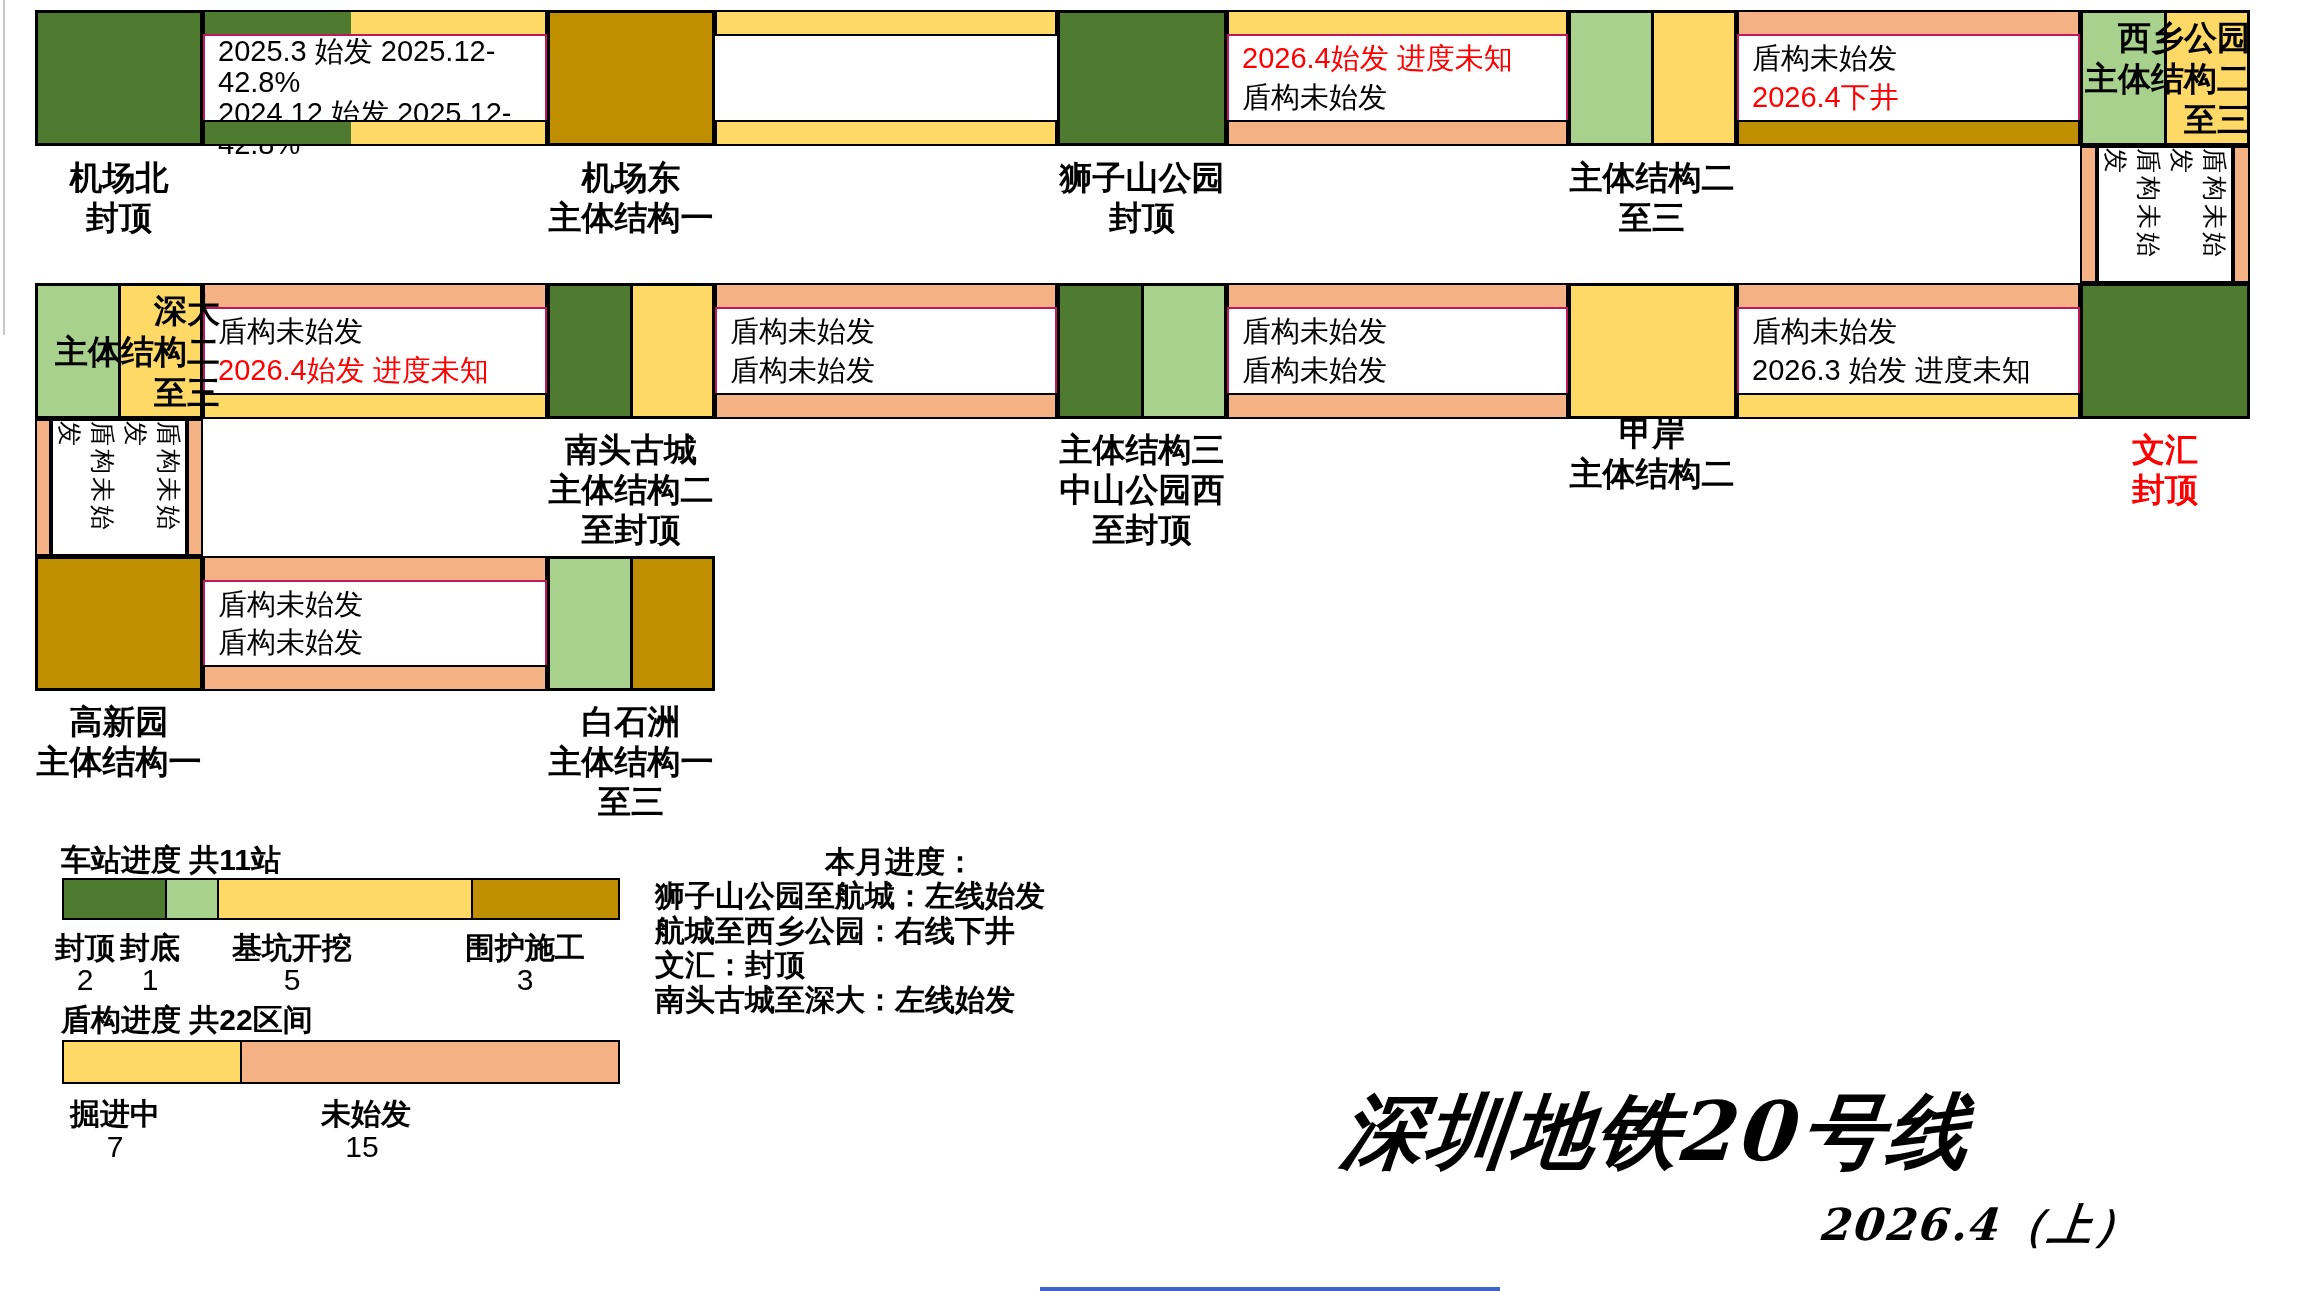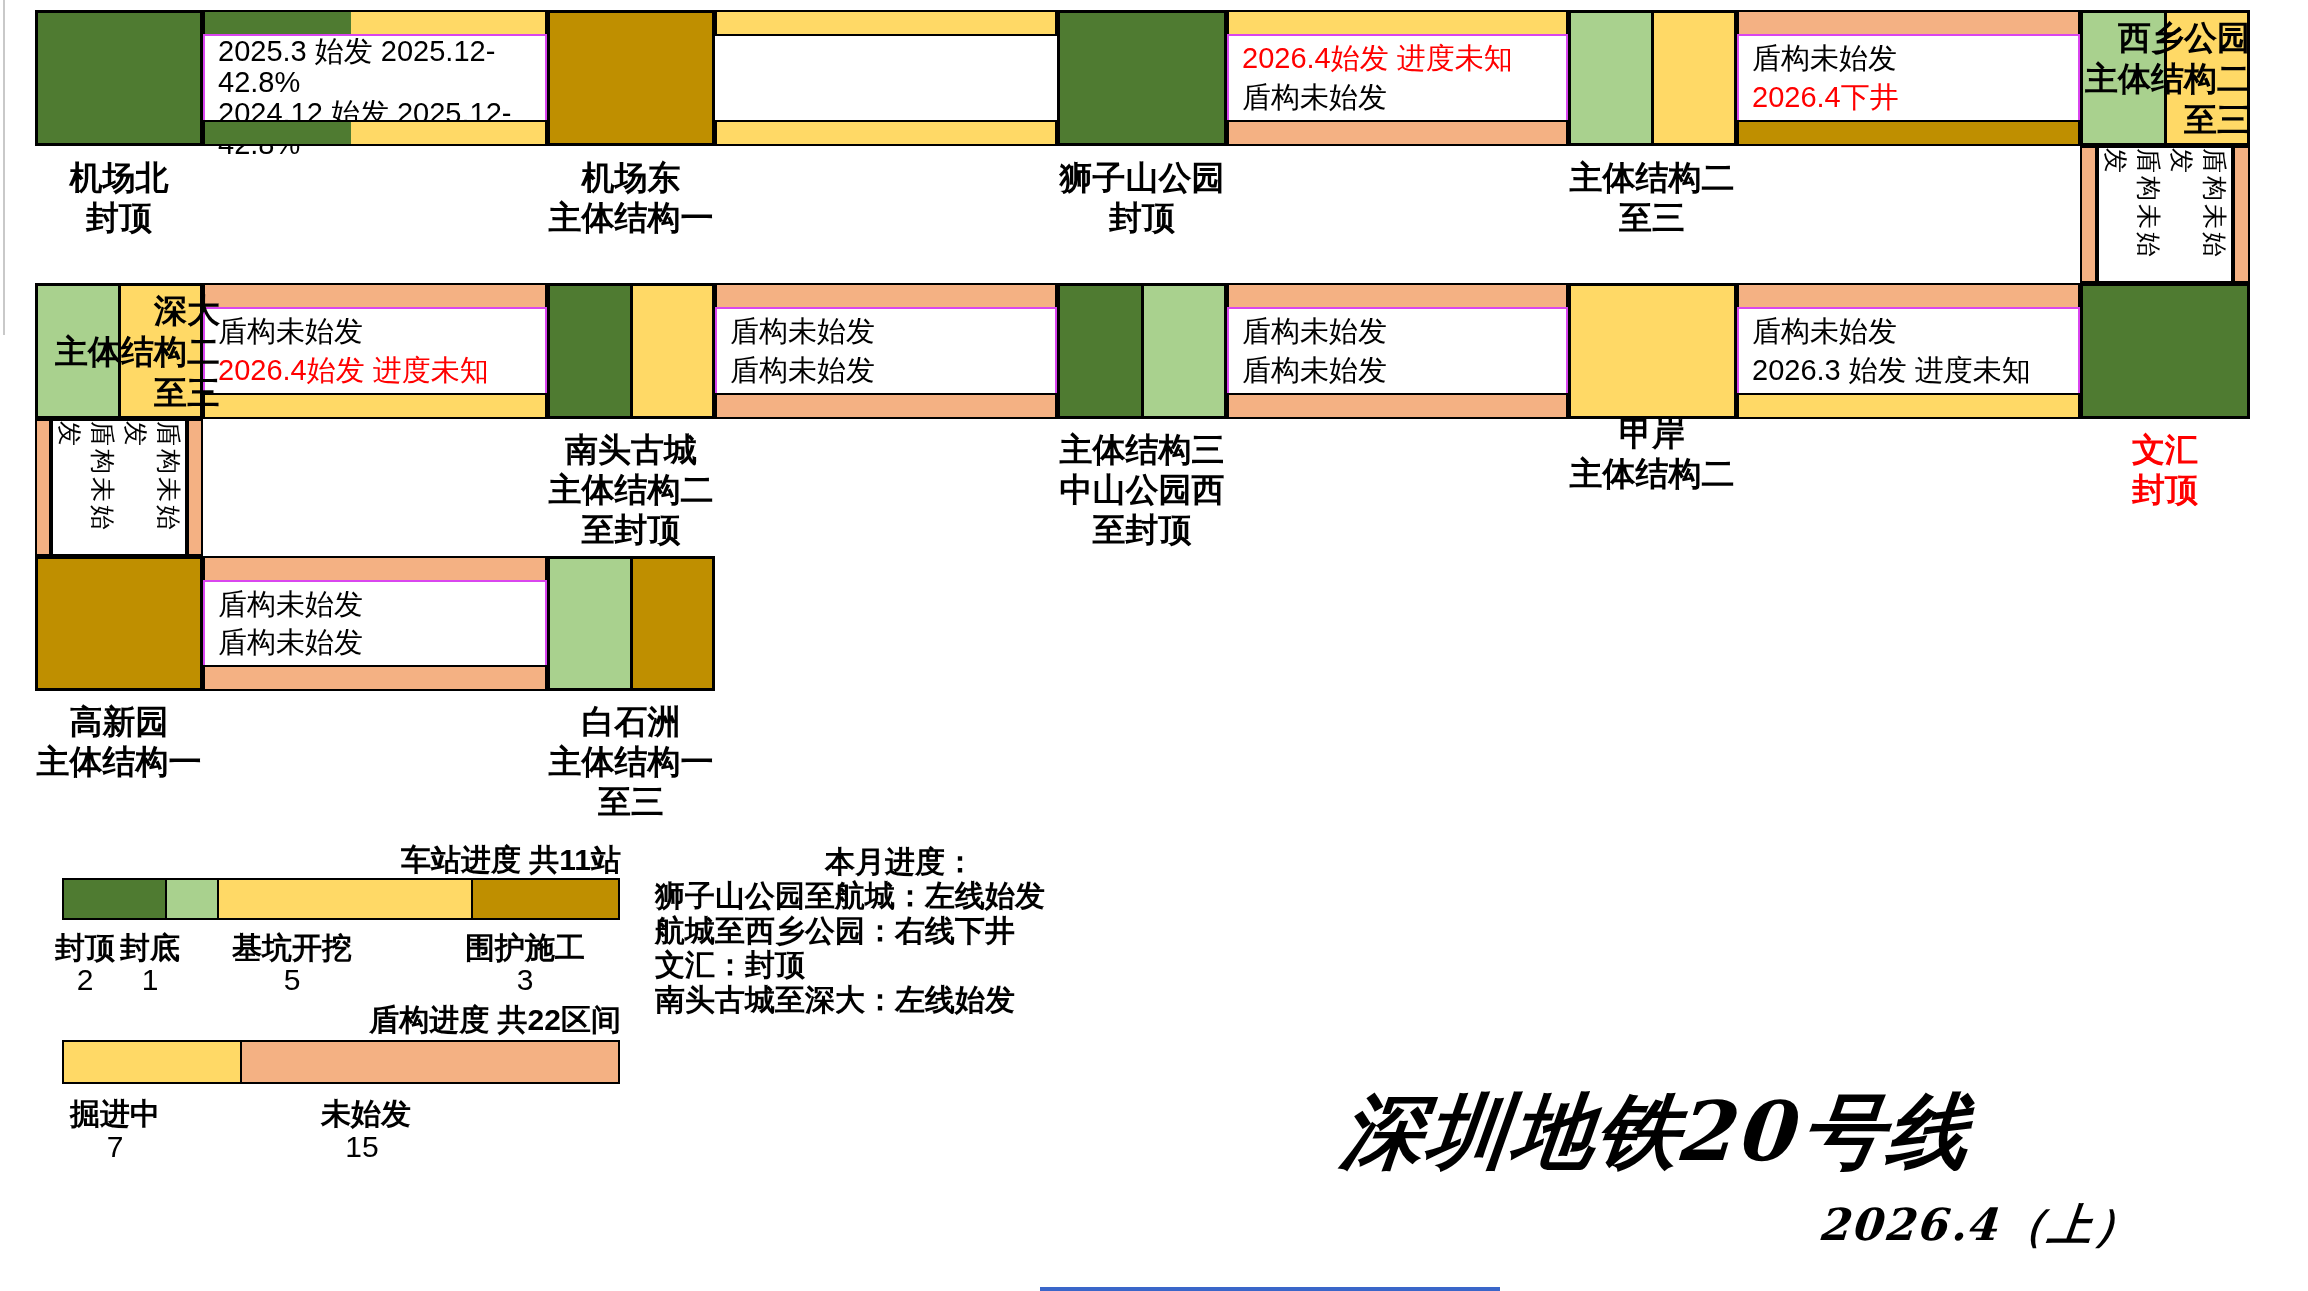--- a/index.html
+++ b/index.html
@@ -15,40 +15,40 @@
   .c-lg{background:#a9d18e;}  
   .c-y {background:#ffd966;}  
   .c-o {background:#bf8f00;}  
   .c-s {background:#f4b183;}  
 
   
   .seg{position:absolute;}
   .seg .bar{position:absolute;left:0;right:0;height:26px;border:2px solid #000;box-sizing:border-box;display:flex;}
   .seg .bar.top{top:0;}
   .seg .bar.bottom{bottom:0;}
-  .seg .box{position:absolute;left:0;right:0;top:24px;bottom:24px;background:#fff;border:2px solid #d946ef;
+  .seg .box{position:absolute;left:0;right:0;top:24px;bottom:24px;background:#fff;border:2px solid #be185d;
             box-sizing:border-box;display:flex;flex-direction:column;justify-content:space-evenly;
             padding-left:13px;font-size:29px;line-height:31px;}
   .red{color:#ff0000;}
 
   
   .vseg{position:absolute;display:flex;}
   .vseg .vbar{width:25px;border:2px solid #000;box-sizing:border-box;}
   .vseg .vbox{flex:1;background:#fff;border:2px solid #000;box-sizing:border-box;
               display:flex;justify-content:space-around;align-items:center;}
   .vtext{writing-mode:vertical-rl;text-orientation:sideways;font-size:25px;letter-spacing:3px;}
 
   
   .slabel{position:absolute;width:340px;text-align:center;font-weight:bold;font-size:33px;line-height:40px;}
   
   .blabel{position:absolute;display:flex;flex-direction:column;justify-content:center;text-align:right;
           font-weight:bold;font-size:33px;line-height:41px;z-index:5;}
 
   
-  .lg-title{position:absolute;width:560px;text-align:right;font-weight:bold;font-size:30px;}
+  .lg-title{position:absolute;width:560px;text-align:left;font-weight:bold;font-size:30px;}
   .lg-bar{position:absolute;border:2px solid #000;box-sizing:border-box;display:flex;}
   .lg-bar div + div{border-left:2px solid #000;}
   .lg-lab{position:absolute;width:220px;text-align:center;font-weight:bold;font-size:30px;}
   .lg-num{position:absolute;width:220px;text-align:center;font-weight:normal;font-size:30px;}
 
   
   .m-title{position:absolute;width:320px;text-align:center;font-weight:bold;font-size:30px;}
   .m-line{position:absolute;font-weight:bold;font-size:30px;white-space:nowrap;}
 
   

